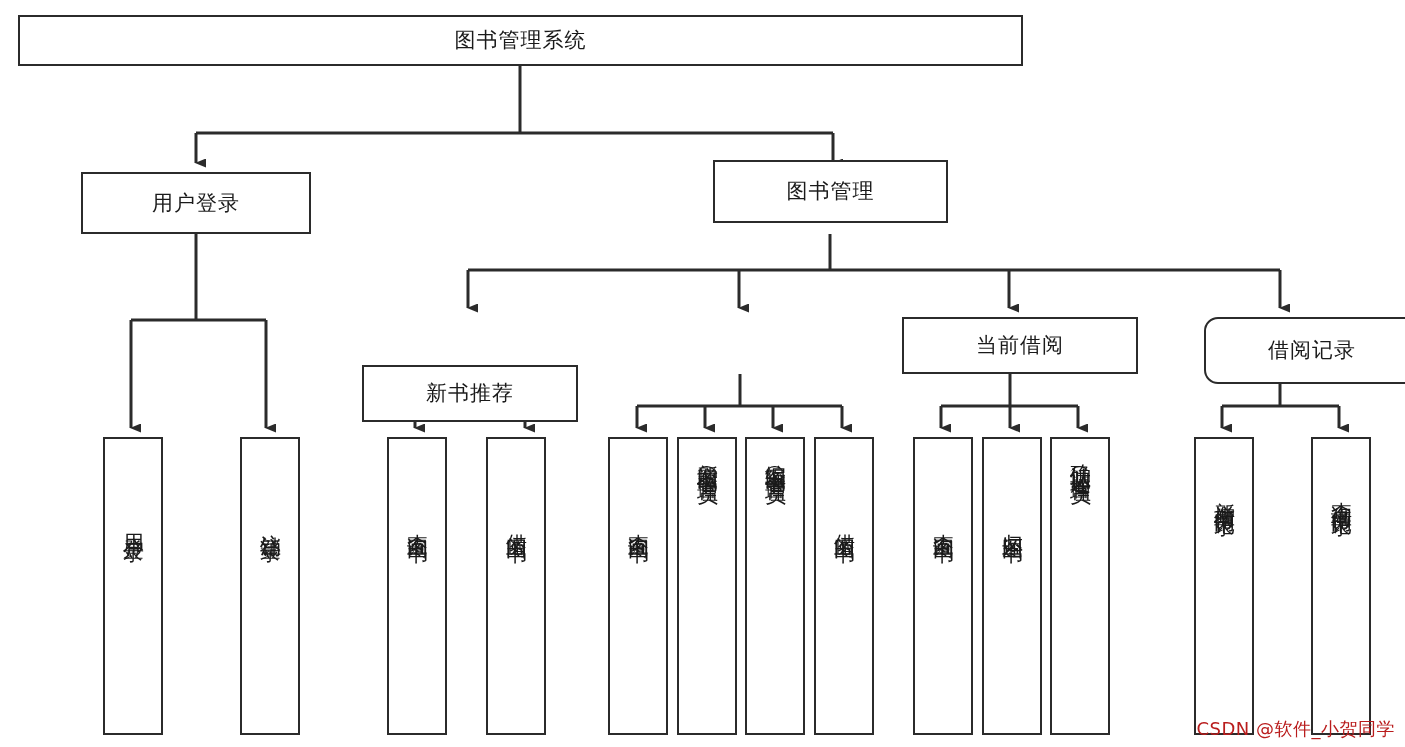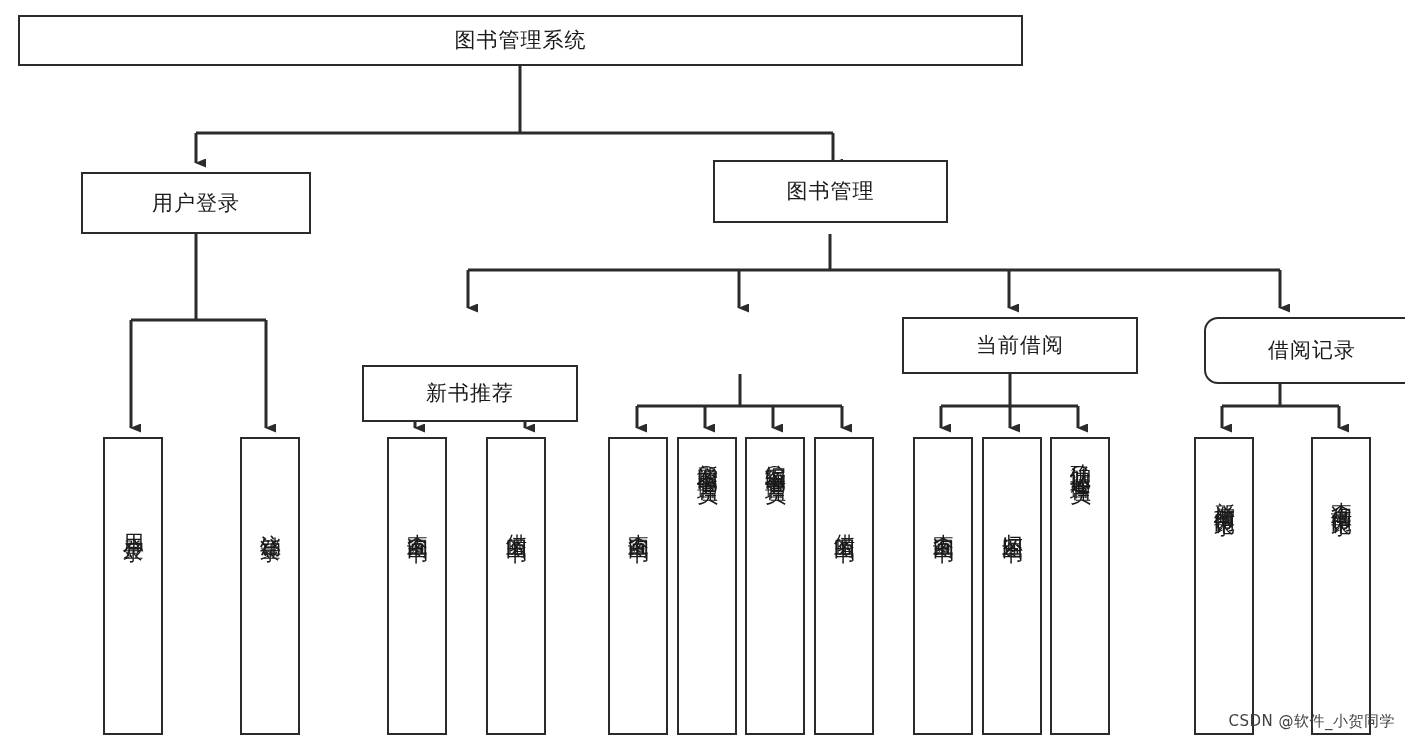--- a/index.html
+++ b/index.html
@@ -62,23 +62,23 @@
   }
   .node.vert.pad-top-xl {
     padding-top: 78px;
   }
   .node.vert.pad-top-sm {
     padding-top: 8px;
   }
   #watermark {
     position: absolute;
     right: 10px;
-    bottom: 16px;
-    font-size: 15px;
-    color: #404040;
+    bottom: 6px;
+    font-size: 18px;
+    color: #b91c1c;
     letter-spacing: 0.5px;
     z-index: 5;
     white-space: nowrap;
   }
 </style>
 </head>
 <body>
 
 <div id="diagram-root">
 

